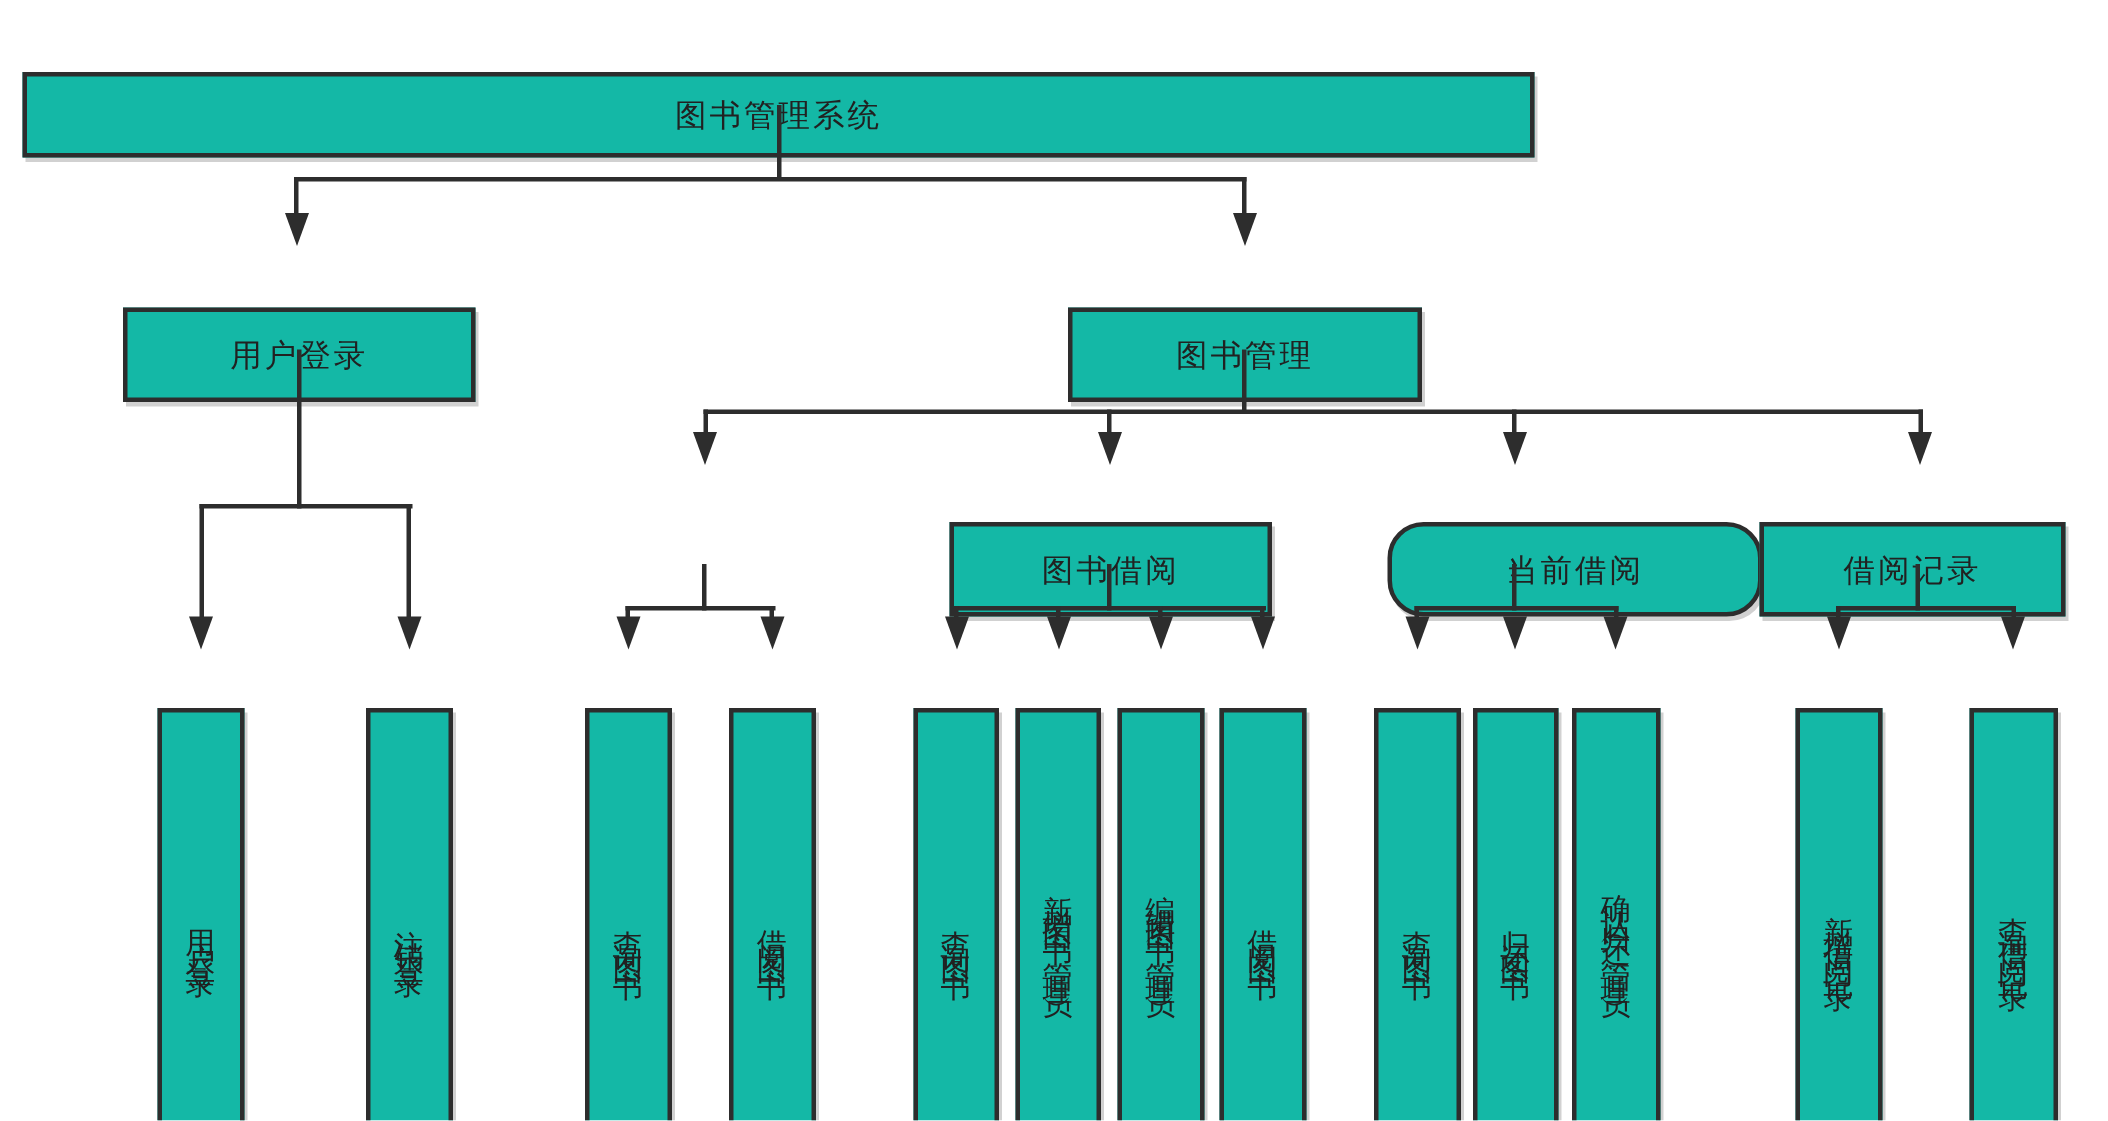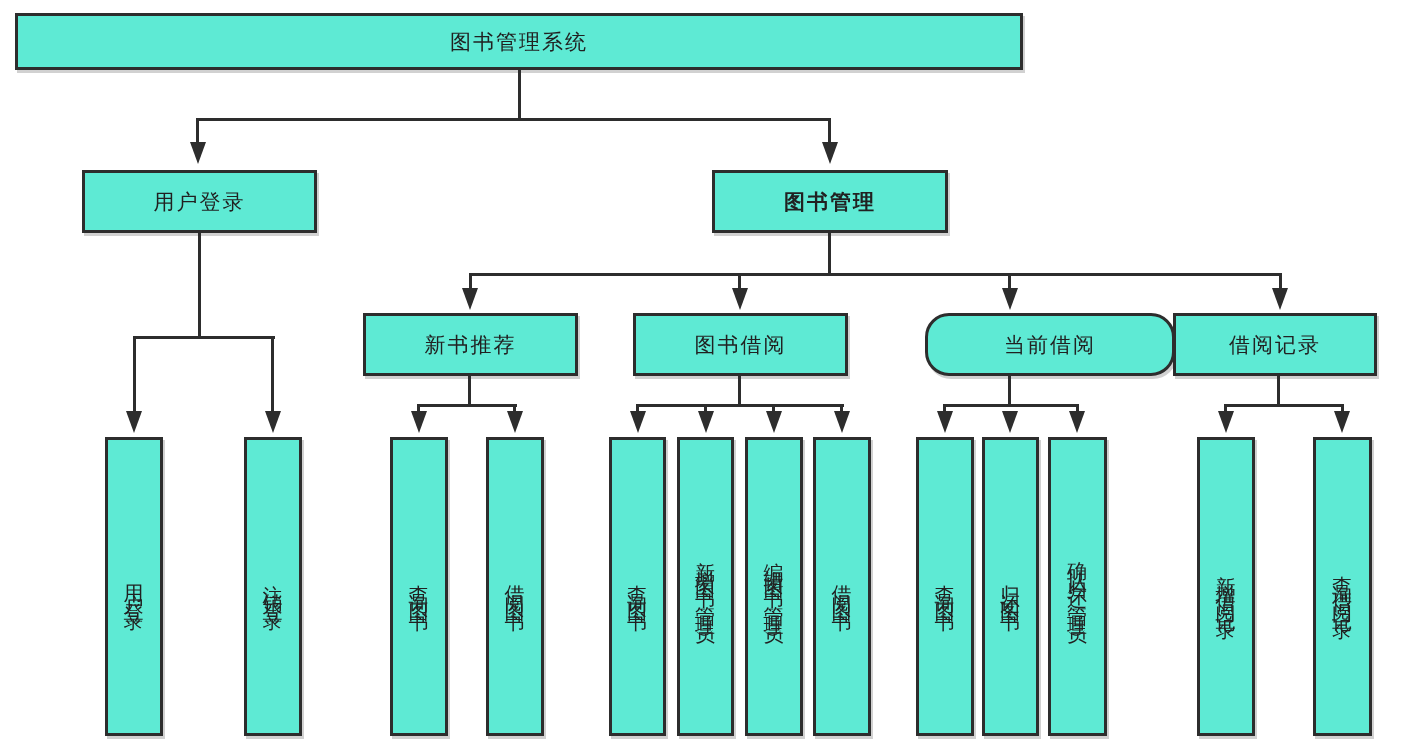--- a/index.html
+++ b/index.html
@@ -1,23 +1,24 @@
 <!DOCTYPE html>
 <html lang="zh"><head>
 <meta charset="utf-8">
 <style>
   html,body{margin:0;padding:0;background:#ffffff;}
   .canvas{
     position:relative;width:1405px;height:747px;background:#ffffff;overflow:hidden;
     font-family:"DejaVu Sans","Liberation Sans",sans-serif;color:#222222;
   }
   .box{
-    position:absolute;box-sizing:border-box;background:#5eead4;
+    position:absolute;box-sizing:border-box;background:#14b8a6;
     border:3px solid #2d2d2d;display:flex;align-items:center;justify-content:center;
     box-shadow:2px 3px 0 rgba(0,0,0,0.18);
+    margin-top:35px;
   }
   .hlabel{font-size:21px;letter-spacing:2px;color:#212121;white-space:nowrap;}
   .vlabel{
     writing-mode:vertical-rl;text-orientation:mixed;
     font-size:20px;letter-spacing:9px;line-height:1;color:#212121;white-space:nowrap;
   }
   .hline,.vline{position:absolute;background:#2d2d2d;}
   .hline{height:3px;}
   .vline{width:3px;}
   .arrow{
@@ -42,21 +43,21 @@
   <div class="vline" style="left:518px;top:70px;height:48px;"></div>
   <div class="hline" style="left:196px;top:118px;width:635px;"></div>
   <div class="vline" style="left:196px;top:118px;height:26px;"></div>
   <div class="vline" style="left:828px;top:118px;height:26px;"></div>
   <div class="arrow" style="left:190px;top:142px;"></div>
   <div class="arrow" style="left:822px;top:142px;"></div>
 
   <div class="box" style="left:82px;top:170px;width:235px;height:63px;">
     <span class="hlabel">用户登录</span>
   </div>
-  <div class="box" style="left:712px;top:170px;width:236px;height:63px;font-weight:bold;">
+  <div class="box" style="left:712px;top:170px;width:236px;height:63px;">
     <span class="hlabel">图书管理</span>
   </div>
 
   <div class="vline" style="left:198px;top:233px;height:106px;"></div>
   <div class="hline" style="left:133px;top:336px;width:142px;"></div>
   <div class="vline" style="left:133px;top:336px;height:77px;"></div>
   <div class="vline" style="left:271px;top:336px;height:77px;"></div>
   <div class="arrow" style="left:126px;top:411px;"></div>
   <div class="arrow" style="left:265px;top:411px;"></div>
 
@@ -64,23 +65,20 @@
   <div class="hline" style="left:469px;top:273px;width:813px;"></div>
   <div class="vline" style="left:469px;top:273px;height:17px;"></div>
   <div class="vline" style="left:738px;top:273px;height:17px;"></div>
   <div class="vline" style="left:1008px;top:273px;height:17px;"></div>
   <div class="vline" style="left:1279px;top:273px;height:17px;"></div>
   <div class="arrow" style="left:462px;top:288px;"></div>
   <div class="arrow" style="left:732px;top:288px;"></div>
   <div class="arrow" style="left:1002px;top:288px;"></div>
   <div class="arrow" style="left:1272px;top:288px;"></div>
 
-  <div class="box" style="left:363px;top:313px;width:215px;height:63px;">
-    <span class="hlabel">新书推荐</span>
-  </div>
   <div class="box" style="left:633px;top:313px;width:215px;height:63px;align-items:center;">
     <span class="hlabel">图书借阅</span>
   </div>
   <div class="box" style="left:925px;top:313px;width:250px;height:63px;border-radius:24px;">
     <span class="hlabel">当前借阅</span>
   </div>
   <div class="box" style="left:1173px;top:313px;width:204px;height:63px;align-items:center;">
     <span class="hlabel">借阅记录</span>
   </div>
 

